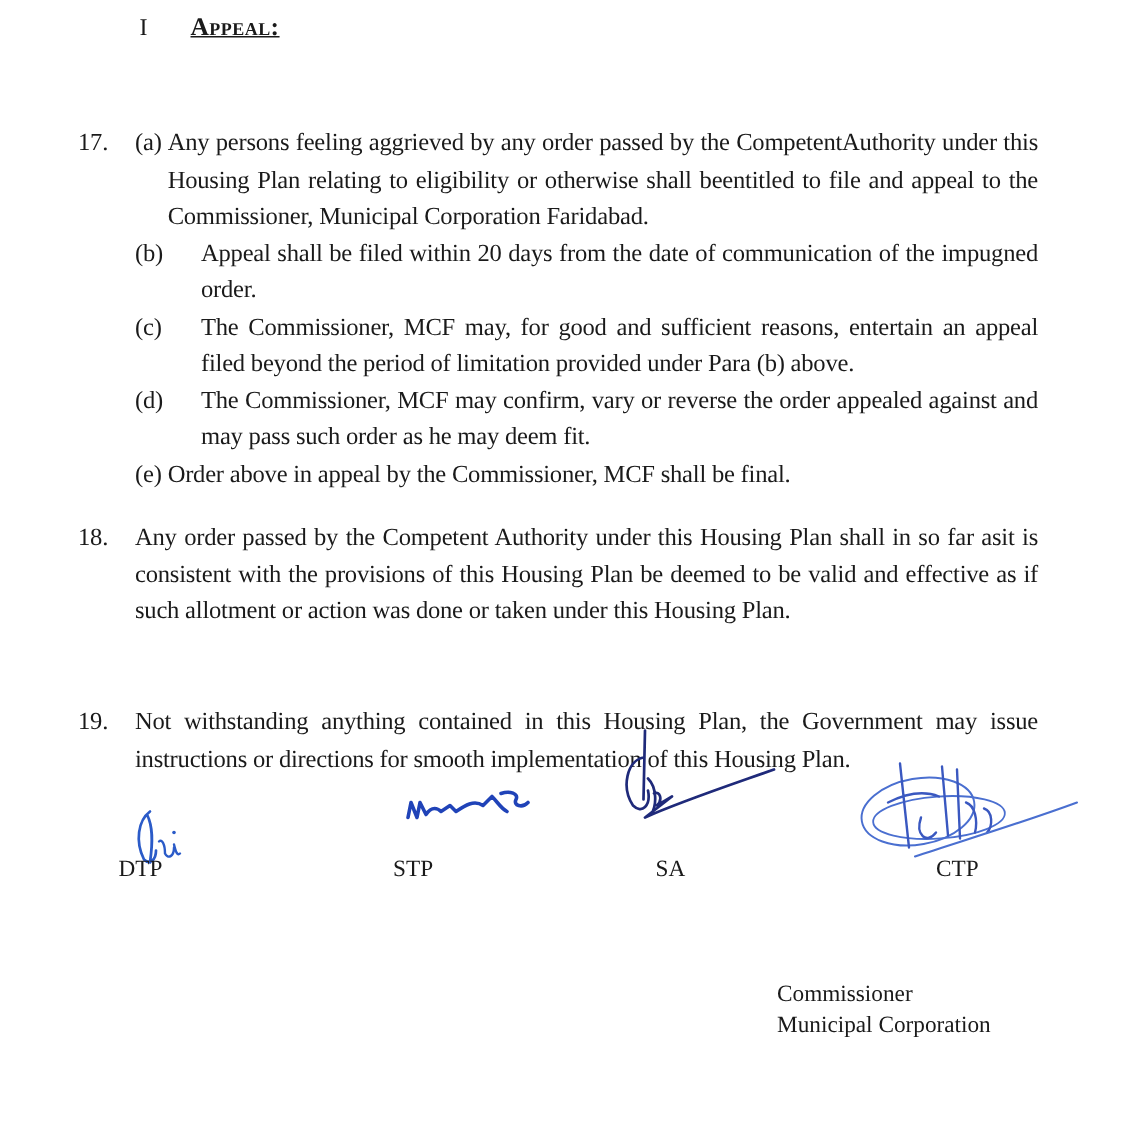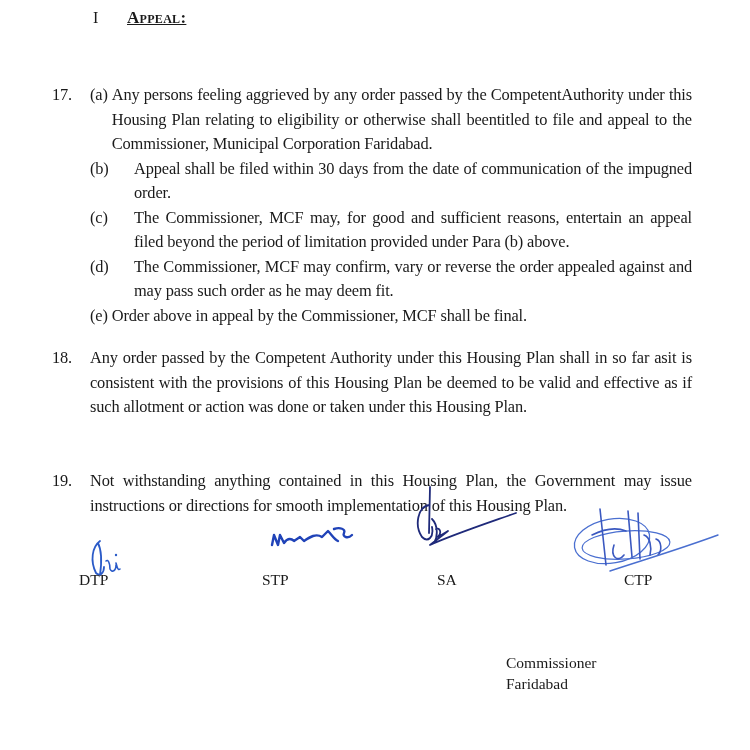--- a/index.html
+++ b/index.html
@@ -82,21 +82,21 @@
     .sig-label {
       position: absolute;
       font-size: 15.5px;
       top: 76px;
     }
     .sig-img {
       position: absolute;
     }
     .commissioner {
       position: absolute;
-      left: 506px;
+      left: 518px;
       top: 652px;
       font-size: 15.5px;
       line-height: 21px;
     }
     .commissioner div { white-space: nowrap; }
   </style>
 </head>
 <body>
 
 <div class="page">
@@ -113,21 +113,21 @@
         <div class="sub">
           <span class="lbl-tight">(a)</span>
           <span class="txt" style="text-indent:0;">
             <span>Any persons feeling aggrieved by any order passed by the CompetentAuthority under this Housing Plan relating to eligibility or otherwise shall beentitled to file and appeal to the Commissioner, Municipal Corporation Faridabad.</span>
           </span>
         </div>
       </div>
     </div>
     <div class="sub" style="margin-left:38px;">
       <span class="lbl">(b)</span>
-      <span class="txt">Appeal shall be filed within 30 days from the date of communication of the impugned order.</span>
+      <span class="txt">Appeal shall be filed within 20 days from the date of communication of the impugned order.</span>
     </div>
     <div class="sub" style="margin-left:38px;">
       <span class="lbl">(c)</span>
       <span class="txt">The Commissioner, MCF may, for good and sufficient reasons, entertain an appeal filed beyond the period of limitation provided under Para (b) above.</span>
     </div>
     <div class="sub" style="margin-left:38px;">
       <span class="lbl">(d)</span>
       <span class="txt">The Commissioner, MCF may confirm, vary or reverse the order appealed against and may pass such order as he may deem fit.</span>
     </div>
     <div class="sub" style="margin-left:38px;">
@@ -173,16 +173,16 @@
       <ellipse cx="42" cy="36" rx="38" ry="22" fill="none" stroke="#4a6fd0" stroke-width="1.3" transform="rotate(-10 42 36)"></ellipse>
       <ellipse cx="56" cy="40" rx="44" ry="14" fill="none" stroke="#4a6fd0" stroke-width="1.2" transform="rotate(-4 56 40)"></ellipse>
       <path d="M30 4 L36 60 M22 30 C34 24, 46 22, 56 26 M44 40 C40 52, 48 58, 54 50 M58 6 L62 52 M68 8 L70 54 M74 30 C80 32, 82 42, 80 50 M86 34 C92 36, 92 46, 88 50" fill="none" stroke="#3a58c0" stroke-width="1.6" stroke-linecap="round"></path>
       <path d="M40 66 C70 56, 110 44, 148 30" fill="none" stroke="#4a6fd0" stroke-width="1.4" stroke-linecap="round"></path>
     </svg>
     <div class="sig-label" style="left:624px;text-align:right;">CTP</div>
   </div>
 
   <div class="commissioner">
     <div>Commissioner</div>
-    <div>Faridabad</div>
+    <div>Municipal Corporation</div>
   </div>
 
 </div>
 
 </body></html>

